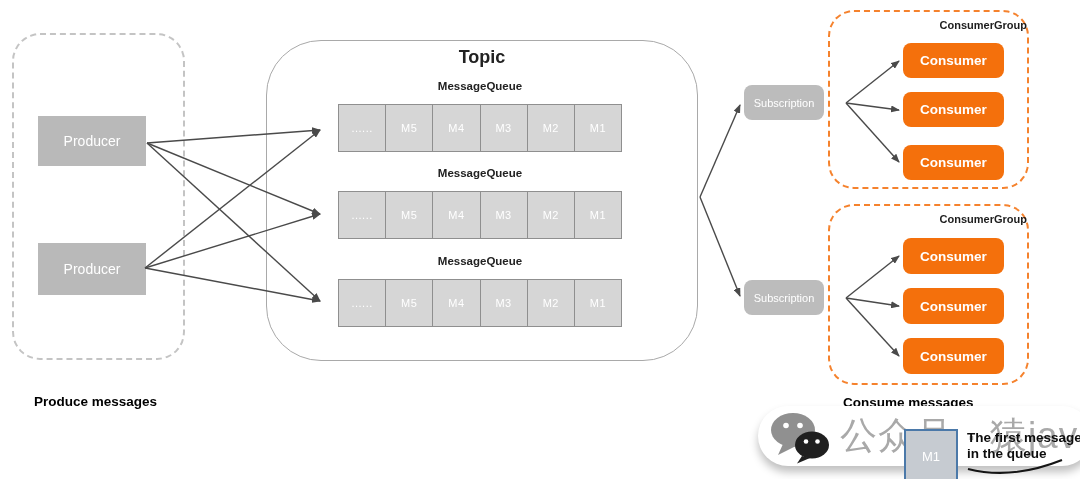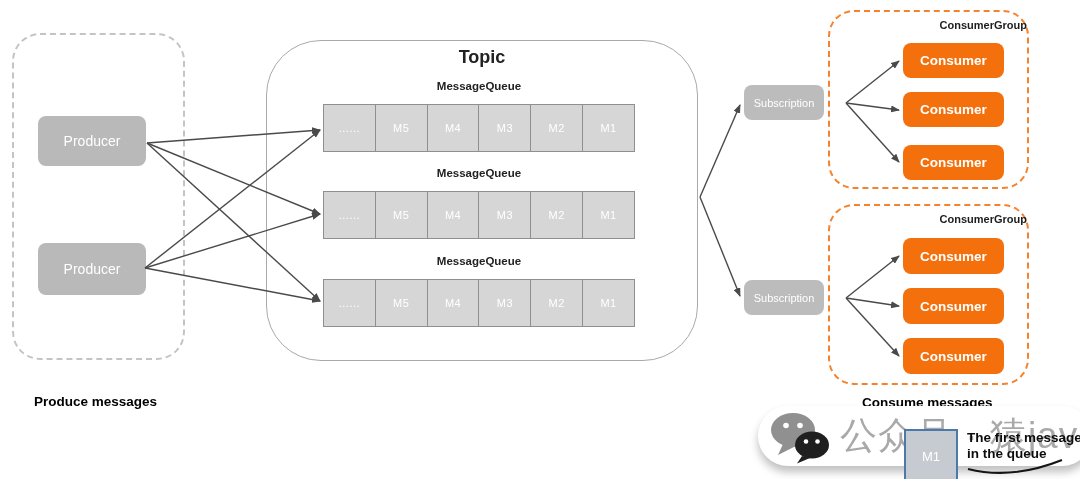--- a/index.html
+++ b/index.html
@@ -16,34 +16,34 @@
   .topic-frame{
     position:absolute; left:266px; top:40px; width:432px; height:321px;
     border:1.5px solid #a9a9a9; border-radius:55px; background:#fff;
   }
   .topic-title{
     position:absolute; left:266px; top:47px; width:432px;
     text-align:center; font-size:18px; font-weight:600; color:#222;
   }
   
   .gray-node{
-    position:absolute; background:#b9b9b9; border-radius:8px;
+    position:absolute; background:#b9b9b9; border-radius:0;
     color:#fff; display:flex; align-items:center; justify-content:center;
   }
   .producer-box{ left:38px; width:108px; height:50px; font-size:14px; }
   .producer-1{ top:116px; }
   .producer-2{ top:243px; height:52px; }
   .subscription-box{
     left:744px; width:80px; height:35px; font-size:11px;
     background:#bcbcbc; border-radius:8px;
   }
   .subscription-1{ top:85px; }
   .subscription-2{ top:280px; }
   
-  .queue-group{ position:absolute; left:323px; width:312px; }
+  .queue-group{ position:absolute; left:338px; width:284px; }
   .qg-1{ top:80px; } .qg-2{ top:167px; } .qg-3{ top:255px; }
   .queue-label{
     height:18px; text-align:center; font-size:11.5px; font-weight:600;
     color:#222; margin-bottom:6px;
   }
   .queue-row{ display:flex; height:48px; }
   .queue-cell{
     flex:1; margin-left:-1px; background:#d6d6d6; border:1px solid #8f8f8f;
     color:#fff; font-size:11px; display:flex; align-items:center;
     justify-content:center; letter-spacing:.5px;
@@ -67,21 +67,21 @@
   }
   .cns-1{ top:43px; } .cns-2{ top:92px; } .cns-3{ top:145px; }
   .cns-4{ top:238px; height:36px; } .cns-5{ top:288px; height:36px; } .cns-6{ top:338px; height:36px; }
   
   .caption{
     position:absolute; font-size:13.5px; font-weight:700; color:#000;
     white-space:nowrap;
   }
   .caption-produce{ left:22px; top:394px;padding-left:12px; }
   .caption-store{ left:386px; top:393px; width:150px; text-align:center; }
-  .caption-consume{ left:862px; top:395px; }
+  .caption-consume{ left:843px; top:395px; }
   
   .arrows-layer{
     position:absolute; left:0; top:0; width:1080px; height:479px;
     z-index:5; pointer-events:none;
   }
   
   .watermark-pill{
     position:absolute; left:758px; top:406px; width:334px; height:60px;
     background:#fff; border-radius:30px; z-index:2;
     box-shadow:0 6px 9px rgba(0,0,0,0.25);

